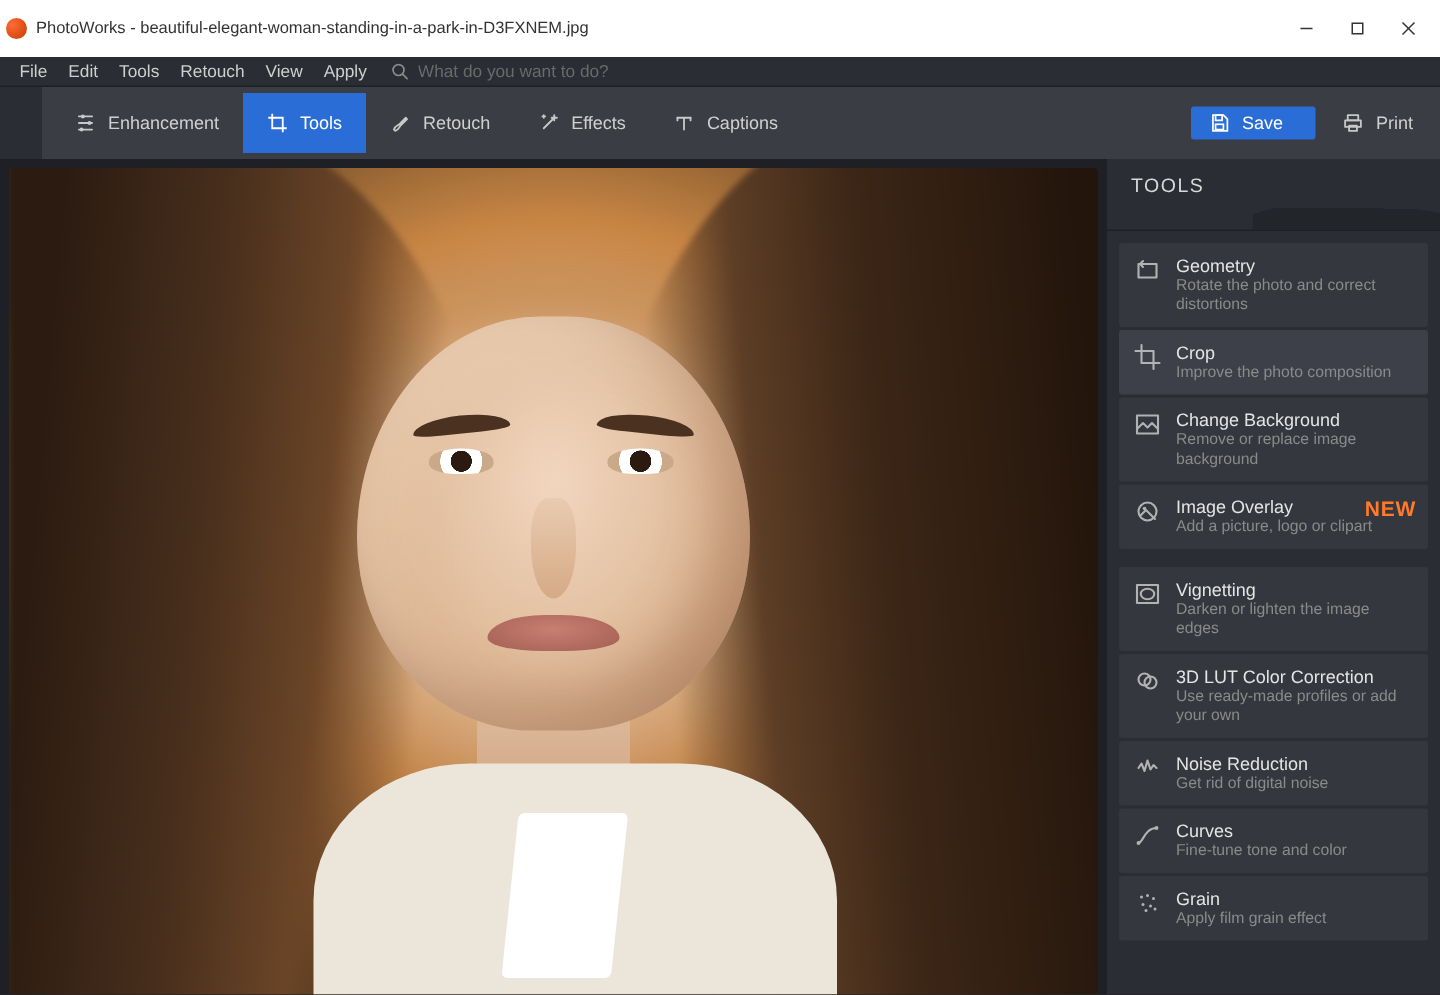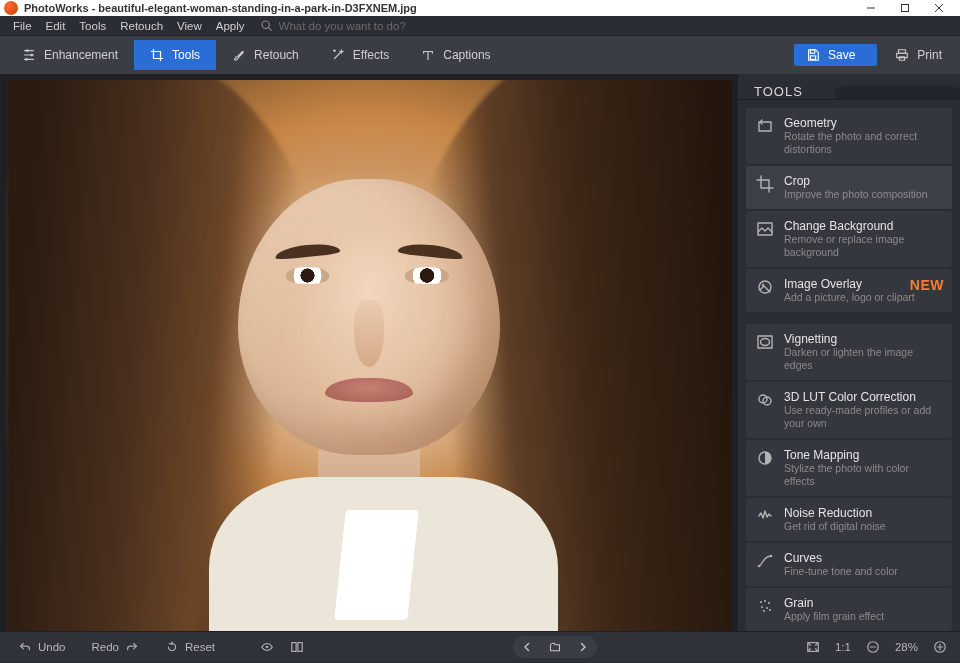--- a/index.html
+++ b/index.html
@@ -1,33 +1,33 @@
 <!DOCTYPE html>
 <html><head>
 <meta charset="utf-8">
 <style>
   * { margin: 0; padding: 0; box-sizing: border-box; font-family: "Segoe UI", Arial, sans-serif; }
   body { width: 960px; height: 663px; background: #2a2d33; color: #c8c8c8; overflow: hidden; }
   
   
-  .titlebar { height: 16px; background: #ffffff; display: flex; align-items: center; padding: 0 4px; font-size: 11px; color: #333; font-weight: bold; }
+  .titlebar { height: 38px; background: #ffffff; display: flex; align-items: center; padding: 0 4px; font-size: 11px; color: #333; }
   .titlebar .logo { width: 14px; height: 14px; border-radius: 50%; background: radial-gradient(circle at 30% 30%, #ff6b35, #c73e00); margin-right: 6px; }
   .titlebar .win-controls { margin-left: auto; display: flex; gap: 0; }
   .titlebar .win-btn { width: 34px; height: 22px; display: flex; align-items: center; justify-content: center; cursor: pointer; font-size: 10px; }
 
   
   .menubar { height: 20px; background: #2a2d33; display: flex; align-items: center; padding: 0 6px; font-size: 11.5px; color: #cfcfcf; border-bottom: 1px solid #1e2025; }
   .menubar .menu-item { padding: 0 7px; cursor: pointer; }
   .menubar .search-wrap { display: flex; align-items: center; margin-left: 8px; }
   .menubar .search-icon { width: 13px; height: 13px; opacity: .6; }
   .menubar input { background: transparent; border: none; outline: none; color: #888; font-size: 11.5px; margin-left: 6px; width: 160px; }
   .menubar input::placeholder { color: #6a6a6a; }
 
   
-  .tabbar { height: 38px; background: #3a3d43; display: flex; align-items: stretch; padding: 4px 6px; }
+  .tabbar { height: 48px; background: #3a3d43; display: flex; align-items: stretch; padding: 4px 6px; margin-left: 28px; }
   .tabbar .tab { display: flex; align-items: center; padding: 0 16px; font-size: 12px; color: #d0d0d0; cursor: pointer; gap: 8px; }
   .tabbar .tab.active { background: #2a6dd6; color: #fff; }
   .tabbar .tab-icon { display: inline-flex; width: 14px; height: 14px; }
   .tabbar .right { margin-left: auto; display: flex; gap: 10px; align-items: center; padding-right: 4px; }
   .tabbar .save-btn { background: #2a6dd6; color: #fff; padding: 0 22px 0 12px; height: 22px; border-radius: 2px; display: flex; align-items: center; gap: 8px; font-size: 12px; cursor: pointer; }
   .tabbar .print-btn { display: flex; align-items: center; gap: 8px; font-size: 12px; color: #d0d0d0; cursor: pointer; padding: 0 8px; }
 
   
   .main { display: flex; height: calc(663px - 22px - 24px - 30px - 30px); }
   .canvas { flex: 1; background: #1e2025; display: flex; align-items: center; justify-content: center; position: relative; padding: 6px 6px 0 6px;}
@@ -288,32 +288,20 @@
             </svg>
           </span>
         <div class="txt">
             <div class="t-title">3D LUT Color Correction</div>
             <div class="t-desc">Use ready-made profiles or add your own</div>
           </div>
       </div>
       <div class="tool-item">
         <span class="ticon">
             <svg viewBox="0 0 18 18">
-              <circle cx="9" cy="9" r="6" class="stroke"></circle>
-              <path d="M9 3a6 6 0 010 12z" class="fill"></path>
-            </svg>
-          </span>
-        <div class="txt">
-            <div class="t-title">Tone Mapping</div>
-            <div class="t-desc">Stylize the photo with color effects</div>
-          </div>
-      </div>
-      <div class="tool-item">
-        <span class="ticon">
-            <svg viewBox="0 0 18 18">
               <path d="M3 9l2-3 2 5 2-7 2 6 2-3 2 2" class="stroke"></path>
             </svg>
           </span>
         <div class="txt">
             <div class="t-title">Noise Reduction</div>
             <div class="t-desc">Get rid of digital noise</div>
           </div>
       </div>
       <div class="tool-item">
         <span class="ticon">

